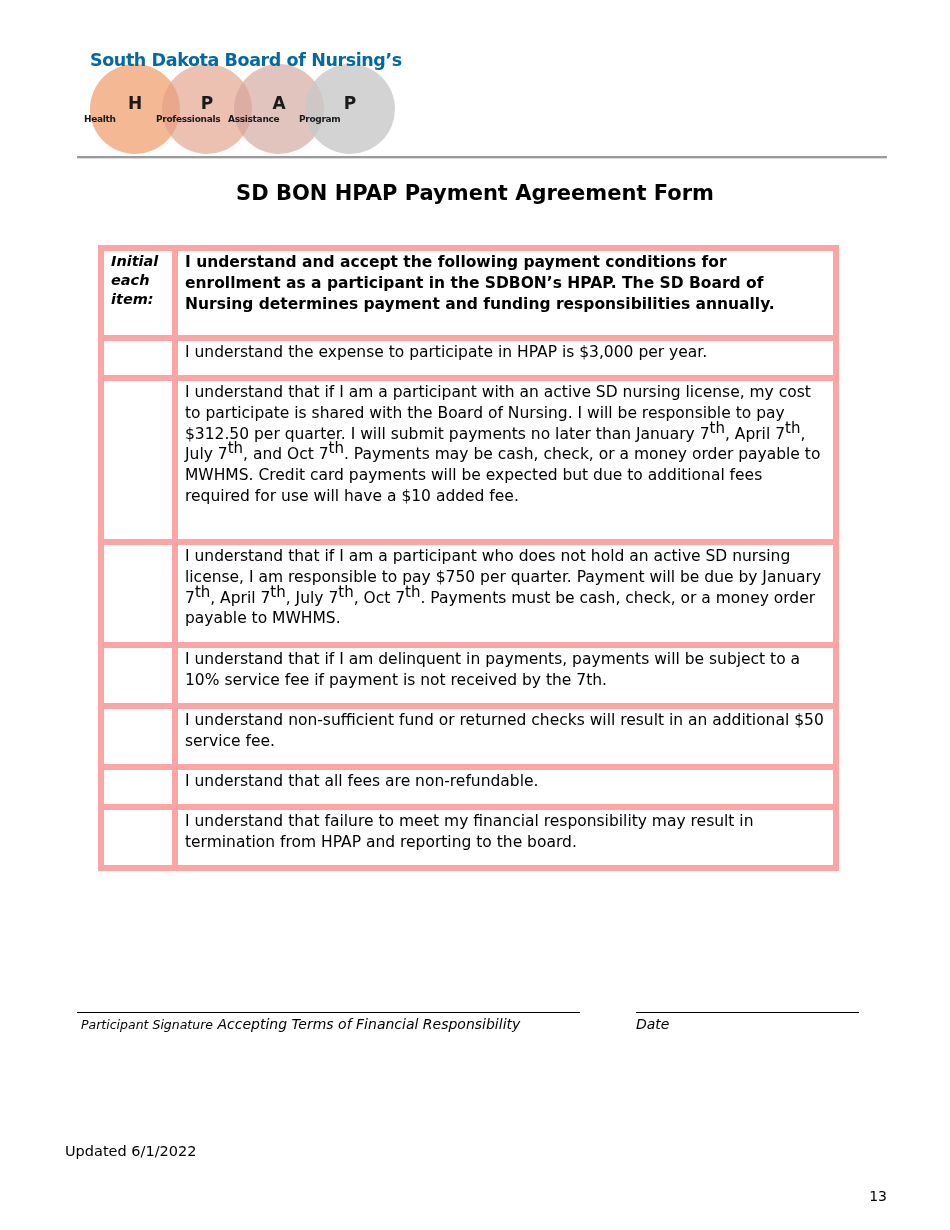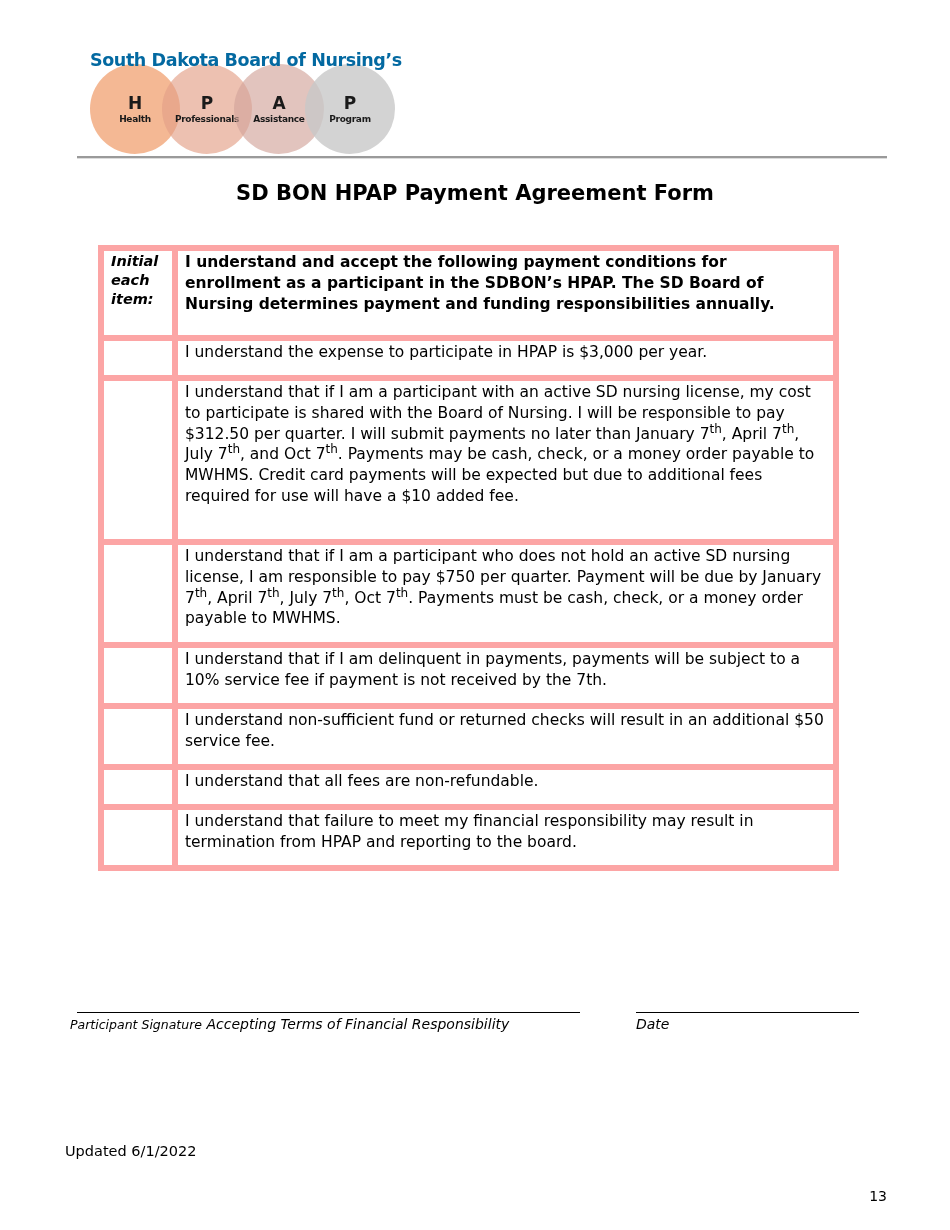--- a/index.html
+++ b/index.html
@@ -11,39 +11,39 @@
   .logo-title { position: absolute; left: 2px; top: 0; font-family: "DejaVu Sans", sans-serif;
                 font-weight: bold; font-size: 17.5px; color: #0369a1; letter-spacing: -0.4px;
                 white-space: nowrap; z-index: 3; }
   .circle { position: absolute; top: 14px; width: 90px; height: 90px; border-radius: 50%; }
   .c1 { left: 2px;   background: rgba(240,160,112,0.75); }
   .c2 { left: 74px;  background: rgba(228,160,135,0.65); }
   .c3 { left: 146px; background: rgba(210,165,155,0.65); }
   .c4 { left: 217px; background: rgba(200,200,200,0.80); }
   .circle-letter { position: absolute; left: 0; right: 0; top: 30px; text-align: center;
                    font-weight: bold; font-size: 17px; color: #1a1a1a; line-height: 18px; }
-  .circle-word { position: absolute; left: -6px; right: -6px; top: 50px; text-align: center;
+  .circle-word { position: absolute; left: -6px; right: -6px; top: 50px; text-align: left;
                  font-weight: bold; font-size: 9px; color: #1a1a1a; letter-spacing: -0.3px; }
 
   .rule { position: absolute; left: 77px; top: 156px; width: 810px; height: 2px; background: #9a9a9a;
           border-bottom: 1px solid #dcdcdc; }
 
   .doc-title { position: absolute; left: 0; width: 950px; top: 181px; text-align: center;
                font-weight: bold; font-size: 21px; }
 
   
   table.agreement { position: absolute; left: 98px; top: 245px; width: 741px;
                     border-collapse: collapse; font-size: 15.5px; line-height: 20.8px; }
   table.agreement td { border: 6px solid #fca5a5; vertical-align: top; padding: 1px 6px 0 7px; }
   td.initial-col { width: 55px; padding: 0; }
   td.initial-head { font-weight: bold; font-style: italic; font-size: 14.5px; line-height: 19px;
                     vertical-align: middle; padding: 0 6px; }
   td.head-text { font-weight: bold; font-size: 15.5px; line-height: 21px; padding-top: 0; }
   .r0 td { height: 83px; }
-  sup { font-size: 12px; line-height: 0; vertical-align: super; text-align: right; }
+  sup { font-size: 15px; line-height: 0; vertical-align: super; text-align: right; }
 
   
   .sig-line { position: absolute; top: 1012px; height: 1px; background: #000; }
   .sig-label { position: absolute; top: 1016px; font-style: italic; font-size: 14px; }
   .sig-label .small { font-size: 12.5px; }
   .footer-updated { position: absolute; left: 65px; top: 1143px; font-size: 14.5px; }
   .page-num { position: absolute; right: 63px; top: 1188px; font-size: 14px; }
 </style>
 </head>
 <body>
@@ -103,18 +103,18 @@
     <td>I understand that all fees are non-refundable.</td>
   </tr>
   <tr style="height:61px">
     <td class="initial-col"></td>
     <td>I understand that failure to meet my financial responsibility may result in termination from HPAP and reporting to the board.</td>
   </tr>
 </tbody>
   </table>
 
 <div class="sig-line" style="left:77px; width:503px;"></div>
-<div class="sig-label" style="left:70px;"><span class="small">Participant Signature</span><span> Accepting Terms of Financial Responsibility</span></div>
+<div class="sig-label" style="left:81px;"><span class="small">Participant Signature</span><span> Accepting Terms of Financial Responsibility</span></div>
 <div class="sig-line" style="left:636px; width:223px;"></div>
 <div class="sig-label" style="left:636px;">Date</div>
 
 <div class="footer-updated">Updated 6/1/2022</div>
 <div class="page-num">13</div>
 
 </body></html>

